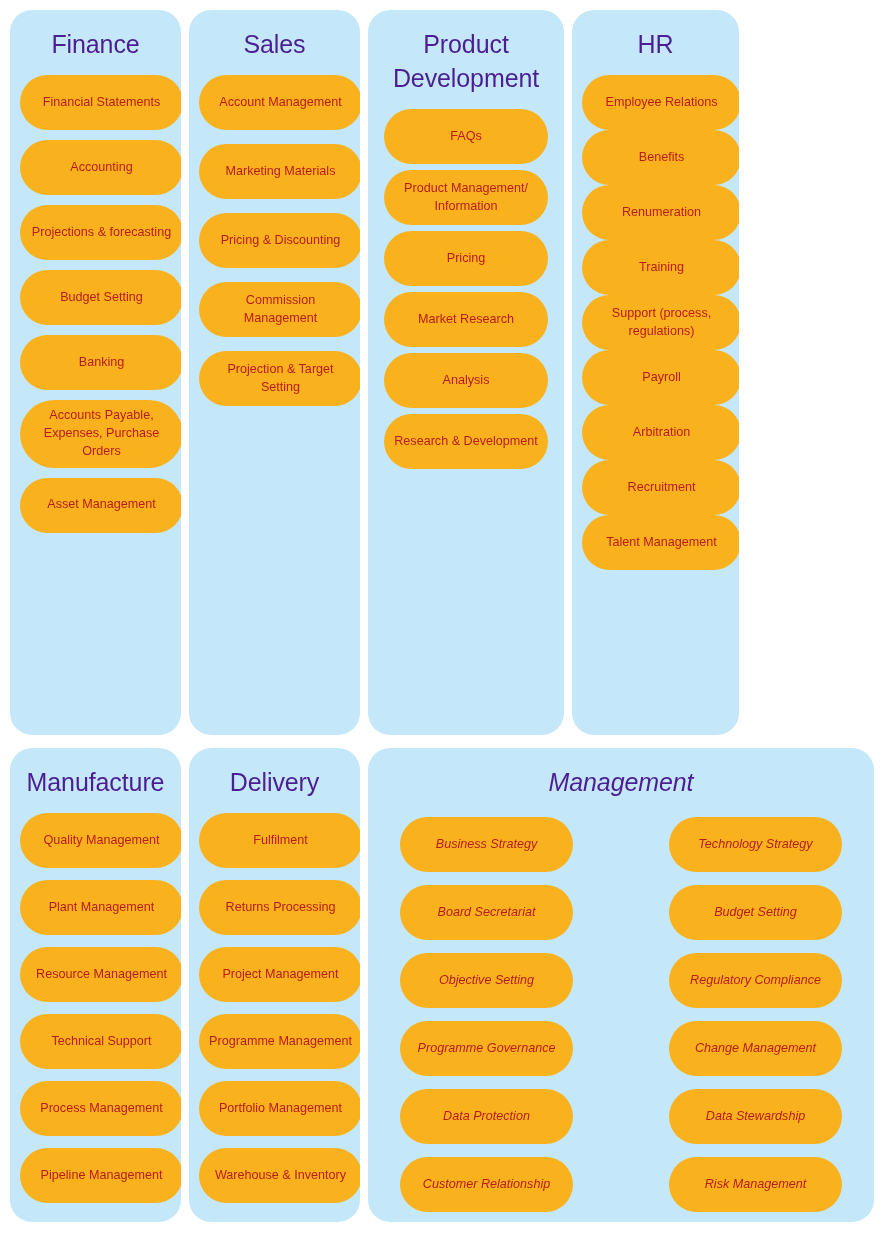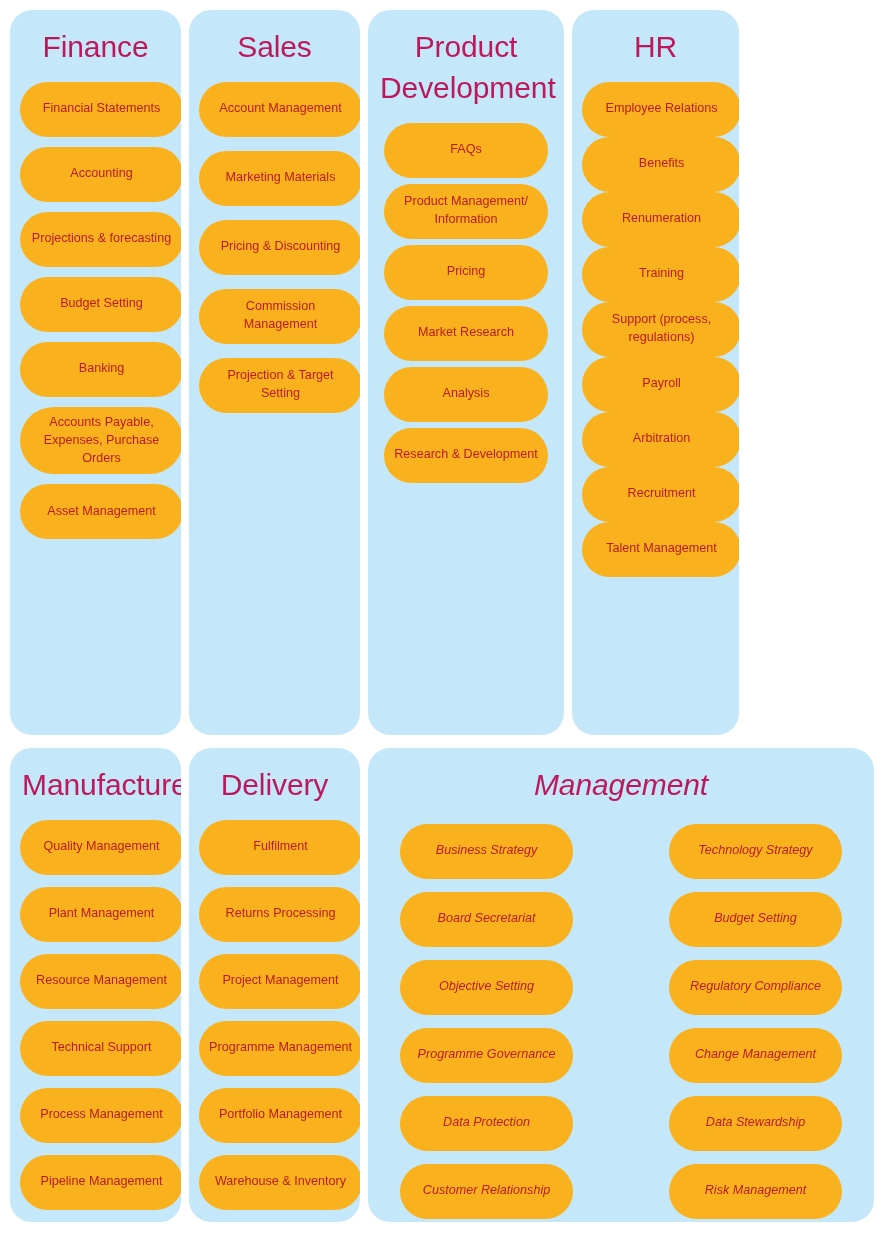--- a/index.html
+++ b/index.html
@@ -35,23 +35,23 @@
     background: #c4e8f9;
     border-radius: 22px;
     box-sizing: border-box;
     padding: 12px 10px 14px 10px;
     display: flex;
     flex-direction: column;
     overflow: hidden;
   }
   .panel-title {
     text-align: center;
-    font-size: 30px;
+    font-size: 25px;
     font-weight: 400;
-    color: #be185d;
+    color: #4c1d95;
     line-height: 1.36;
     letter-spacing: -0.1px;
     margin: 5px 0 0 0;
     padding: 0 2px;
   }
   .items {
     display: flex;
     flex-direction: column;
     margin-top: 14px;
   }
@@ -71,21 +71,21 @@
   }
 
   
   .p-finance   { width: 171px; }
   .p-sales     { width: 171px; }
   .p-product   { width: 196px; }
   .p-hr        { width: 167px; }
   .p-customer  { width: 164px; }
 
   
-  .p-manufacture { width: 171px; border-radius: 21px; }
+  .p-manufacture { width: 171px; }
   .p-delivery    { width: 171px; }
   .p-management  { width: 506px; font-style: italic; }
 
   
   .p-finance .items   { gap: 10px; }
   .p-finance .pill    { width: 163px; min-height: 55px; }
 
   .p-sales .items     { gap: 14px; }
   .p-sales .pill      { width: 163px; min-height: 55px; }
 

